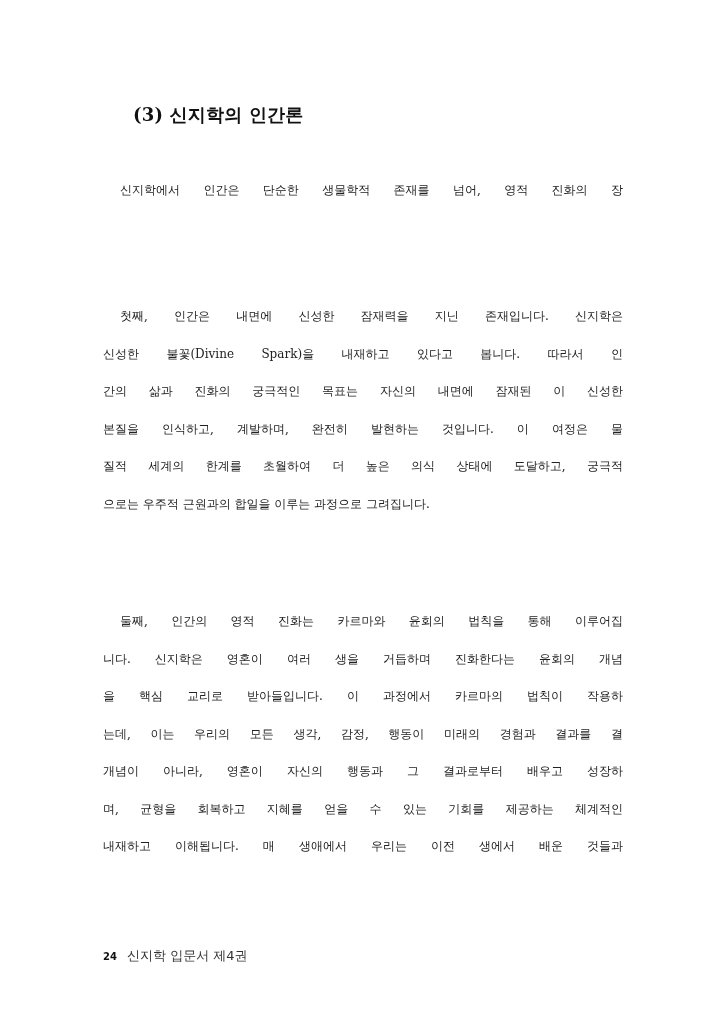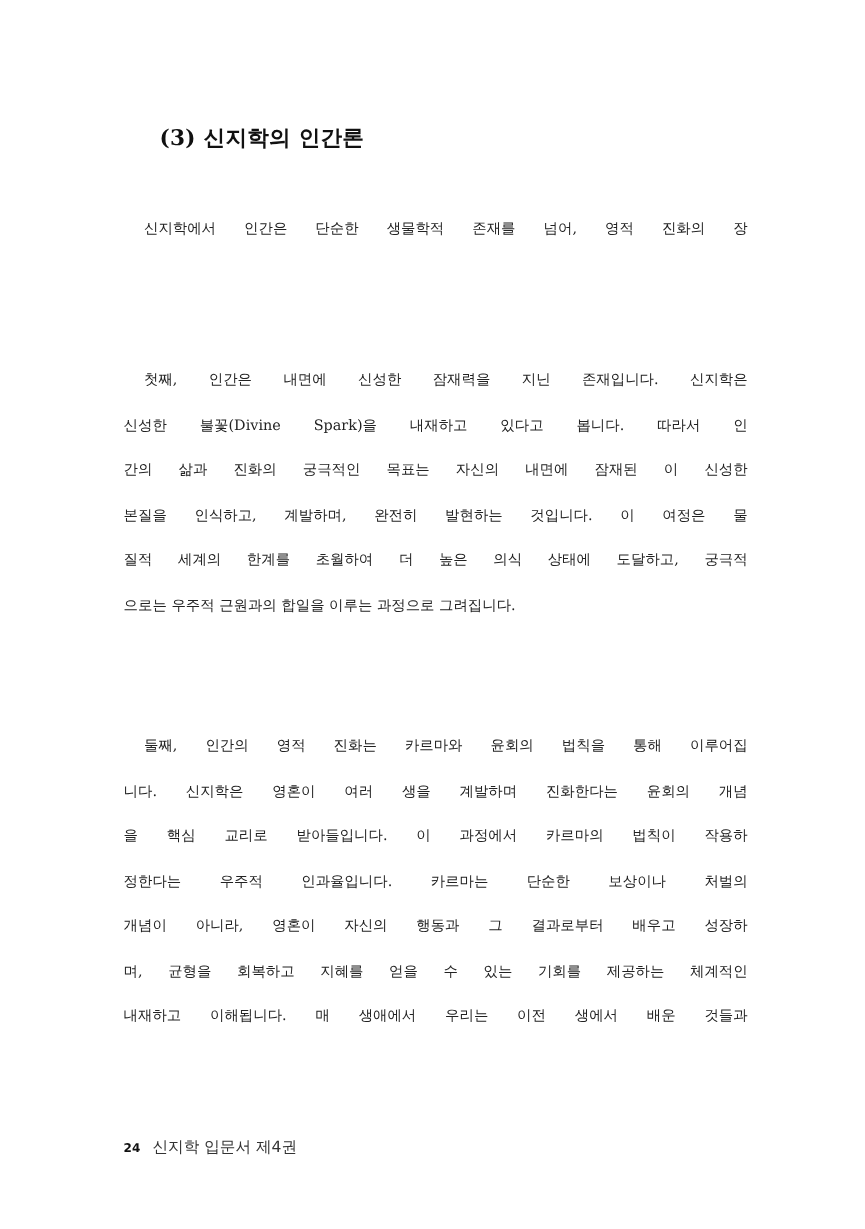--- a/index.html
+++ b/index.html
@@ -82,23 +82,23 @@
     <div class="line first">첫째, 인간은 내면에 신성한 잠재력을 지닌 존재입니다. 신지학은</div>
     <div class="line">신성한 불꽃(Divine Spark)을 내재하고 있다고 봅니다. 따라서 인</div>
     <div class="line">간의 삶과 진화의 궁극적인 목표는 자신의 내면에 잠재된 이 신성한</div>
     <div class="line">본질을 인식하고, 계발하며, 완전히 발현하는 것입니다. 이 여정은 물</div>
     <div class="line">질적 세계의 한계를 초월하여 더 높은 의식 상태에 도달하고, 궁극적</div>
     <div class="line last">으로는 우주적 근원과의 합일을 이루는 과정으로 그려집니다.</div>
   </div>
 
   <div class="para" id="p3">
     <div class="line first">둘째, 인간의 영적 진화는 카르마와 윤회의 법칙을 통해 이루어집</div>
-    <div class="line">니다. 신지학은 영혼이 여러 생을 계발하며 진화한다는 윤회의 개념</div>
+    <div class="line">니다. 신지학은 영혼이 여러 생을 거듭하며 진화한다는 윤회의 개념</div>
     <div class="line">을 핵심 교리로 받아들입니다. 이 과정에서 카르마의 법칙이 작용하</div>
-    <div class="line">정한다는 우주적 인과율입니다. 카르마는 단순한 보상이나 처벌의</div>
+    <div class="line">는데, 이는 우리의 모든 생각, 감정, 행동이 미래의 경험과 결과를 결</div>
     <div class="line">개념이 아니라, 영혼이 자신의 행동과 그 결과로부터 배우고 성장하</div>
     <div class="line">며, 균형을 회복하고 지혜를 얻을 수 있는 기회를 제공하는 체계적인</div>
     <div class="line">내재하고 이해됩니다. 매 생애에서 우리는 이전 생에서 배운 것들과</div>
   </div>
 
   <div class="footer">
     <span class="page-number">24</span>
     <span class="book-title">신지학 입문서 제4권</span>
   </div>
 

